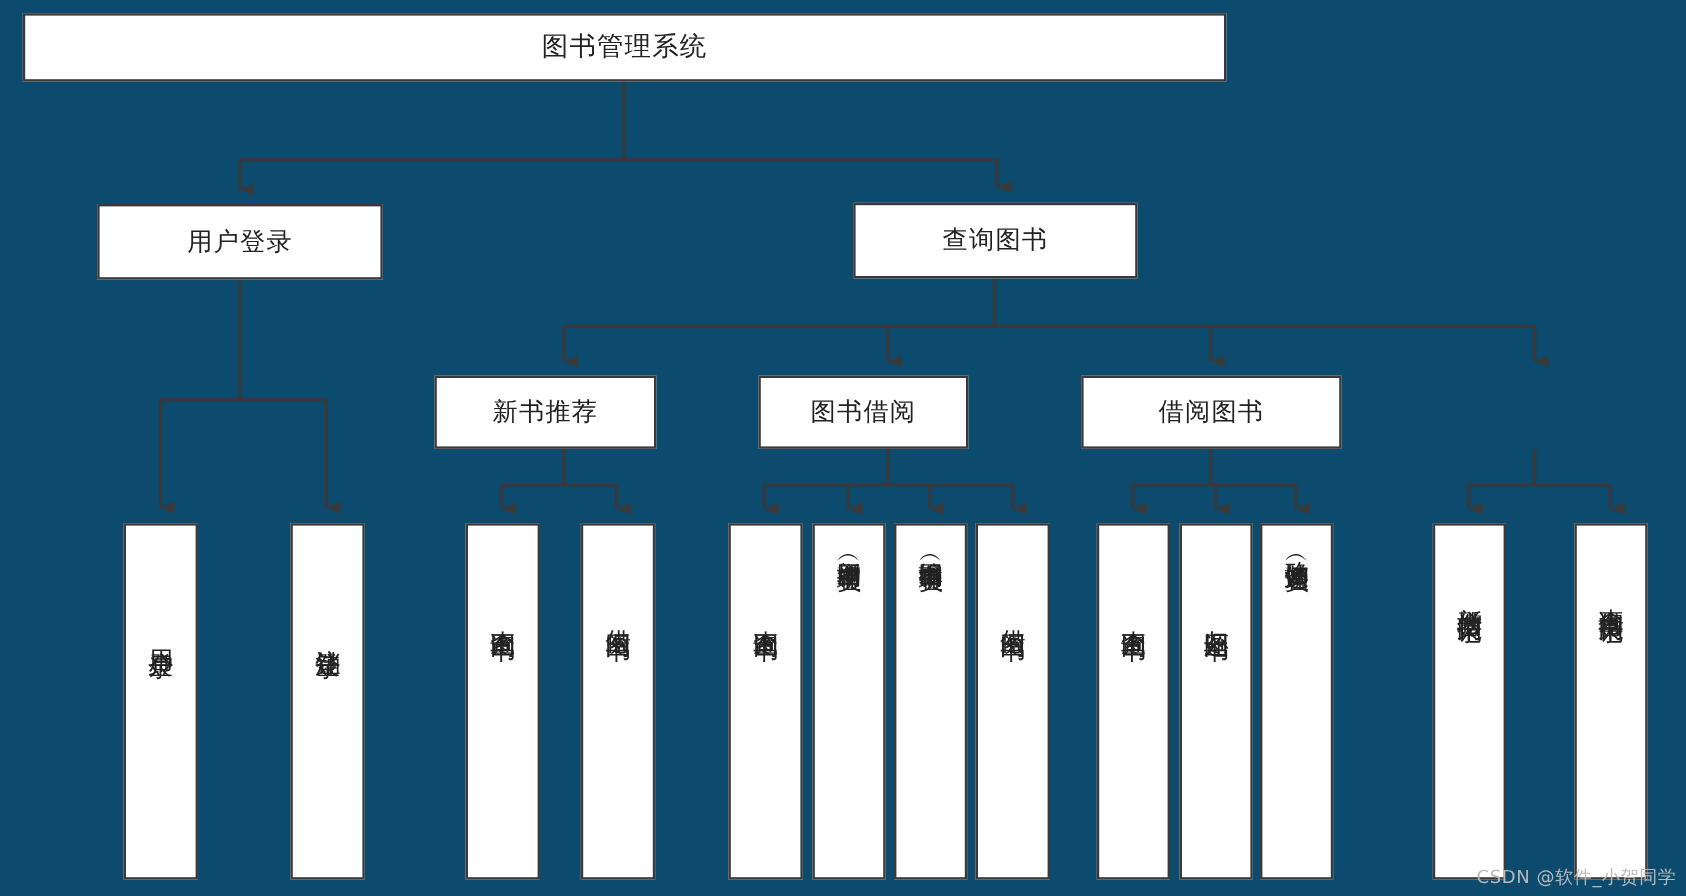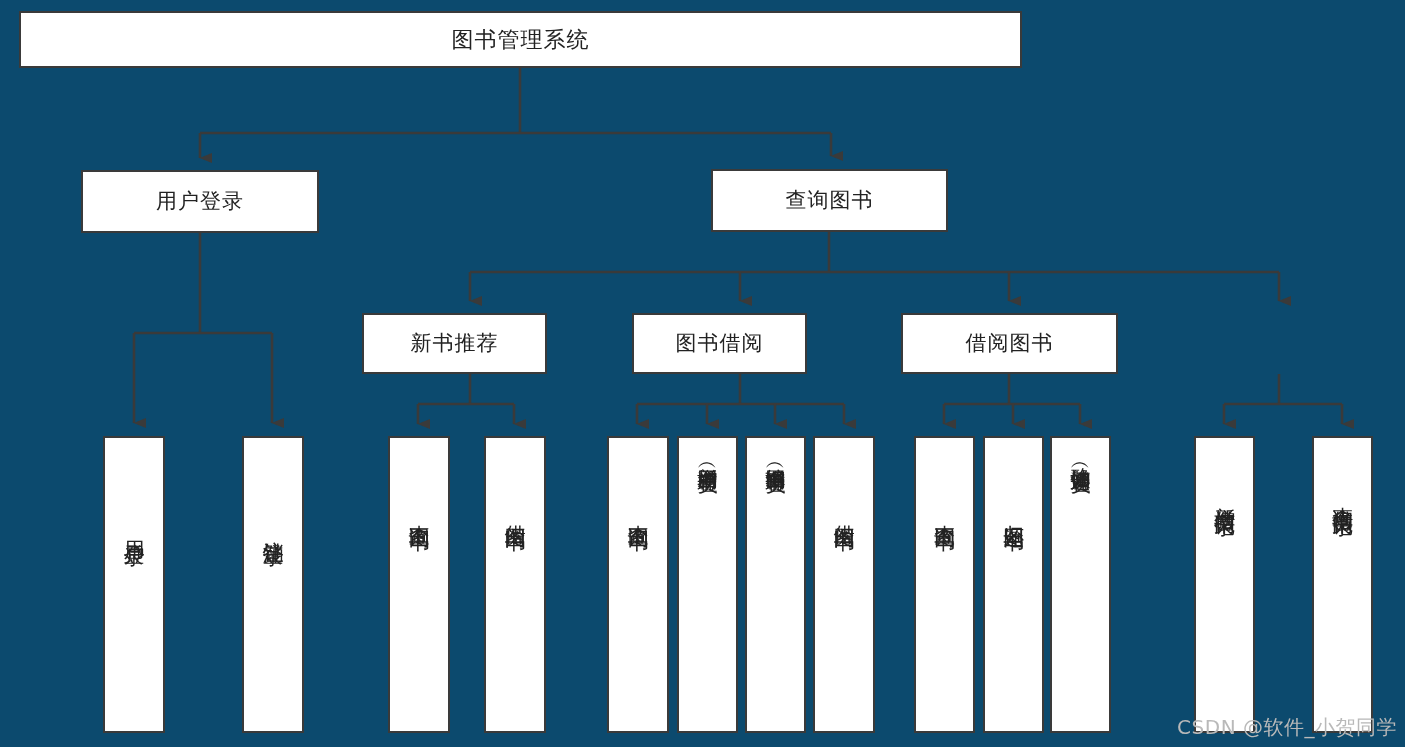--- a/index.html
+++ b/index.html
@@ -14,21 +14,21 @@
   .h-node .lbl{font-size:21px;line-height:1;white-space:nowrap;}
   .root .lbl{font-size:22px;}
   .v-node{align-items:flex-start;justify-content:center;padding-top:14px;}
   .v-node .lbl{writing-mode:vertical-rl;text-orientation:upright;
                font-size:21px;line-height:1.06;letter-spacing:2px;
                white-space:nowrap;}
   .v-node.tall .lbl{font-size:20px;letter-spacing:1px;}
   .v-node.mid .lbl{padding-top:38px;}
   .v-node.mid2 .lbl{padding-top:72px;}
   .v-node.mid4 .lbl{padding-top:56px;}
-  #watermark{position:absolute;right:8px;bottom:6px;font-size:20px;
+  #watermark{position:absolute;right:8px;bottom:6px;font-size:15px;
              color:#b9b9b9;letter-spacing:.5px;white-space:nowrap;
              pointer-events:none;}
 </style>
 </head>
 <body>
 
 <div id="stage">
 
   <svg id="wires" viewBox="0 0 1405 747" xmlns="http://www.w3.org/2000/svg">
     <defs>

